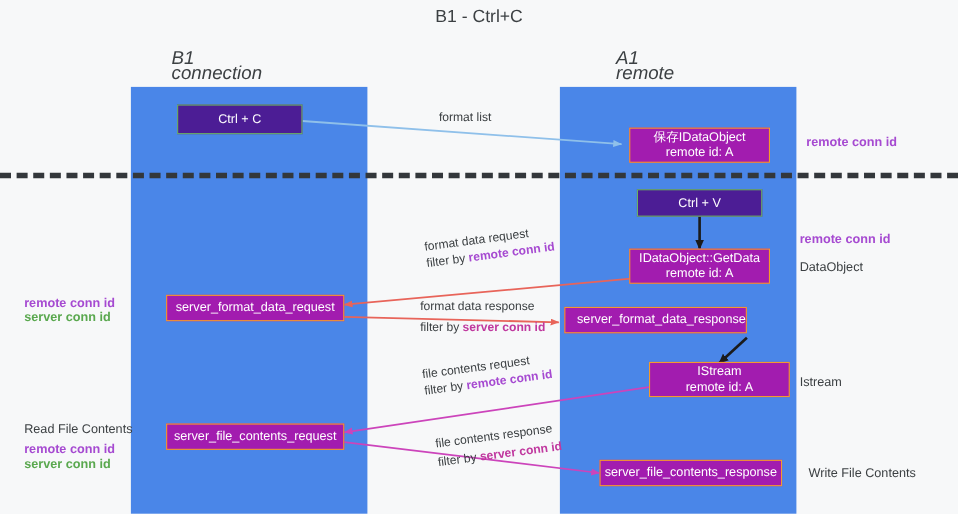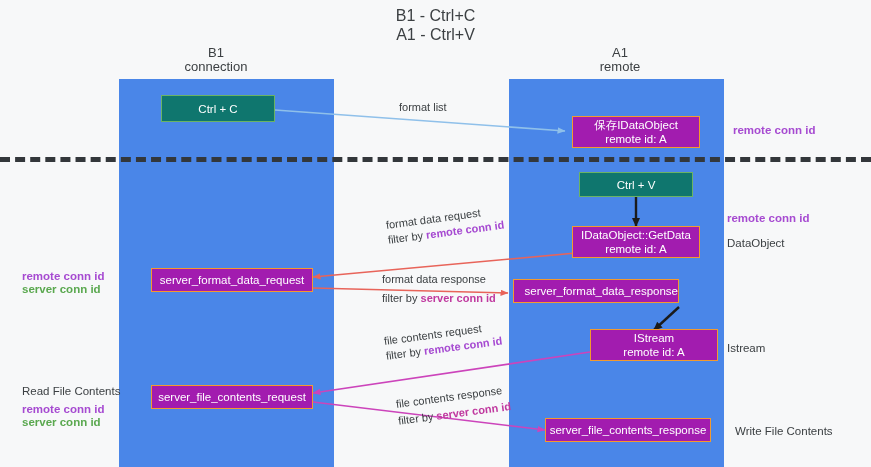--- a/index.html
+++ b/index.html
@@ -14,34 +14,34 @@
   #stage{position:absolute;left:0;top:0;width:871px;height:467px;}
 
   
   .title{
     position:absolute;left:0;top:6px;width:871px;
     text-align:center;font-size:16px;line-height:19px;color:#3c4043;
   }
 
   
   .col-head{
-    position:absolute;text-align:center;font-size:13px;line-height:14px;color:#3c4043;
+    position:absolute;text-align:left;font-size:17px;line-height:14px;color:#3c4043;font-style:italic;
   }
 
   
   .lane{position:absolute;background:#4a86e8;}
 
   
   .node{
     position:absolute;box-sizing:border-box;
     display:flex;flex-direction:column;align-items:center;justify-content:center;
     color:#ffffff;font-size:11.5px;line-height:14px;text-align:center;
     z-index:6;
   }
-  .node.green{background:#0f766e;border:1px solid #6ab364;}
+  .node.green{background:#4c1d95;border:1px solid #6ab364;}
   .node.orange{background:#a21caf;border:1px solid #f39a2e;}
   .node .l2{font-size:11.5px;line-height:14px;}
 
   
   .ann{position:absolute;font-size:11.5px;line-height:14px;white-space:nowrap;}
   .ann.purple{color:#a64ad1;font-weight:bold;}
   .ann.green{color:#5aa84f;font-weight:bold;}
   .ann.plain{color:#3c4043;}
 
   
@@ -62,21 +62,20 @@
   svg.edges{position:absolute;left:0;top:0;width:871px;height:467px;z-index:5;
             pointer-events:none;overflow:visible;}
 </style>
 </head>
 <body>
 
 <div id="stage">
 
   <div class="title">
     <div>B1 - Ctrl+C</div>
-    <div>A1 - Ctrl+V</div>
   </div>
 
   <div class="col-head" style="left:156px;top:46px;width:120px;">
     <div>B1</div>
     <div>connection</div>
   </div>
   <div class="col-head" style="left:560px;top:46px;width:120px;">
     <div>A1</div>
     <div>remote</div>
   </div>

